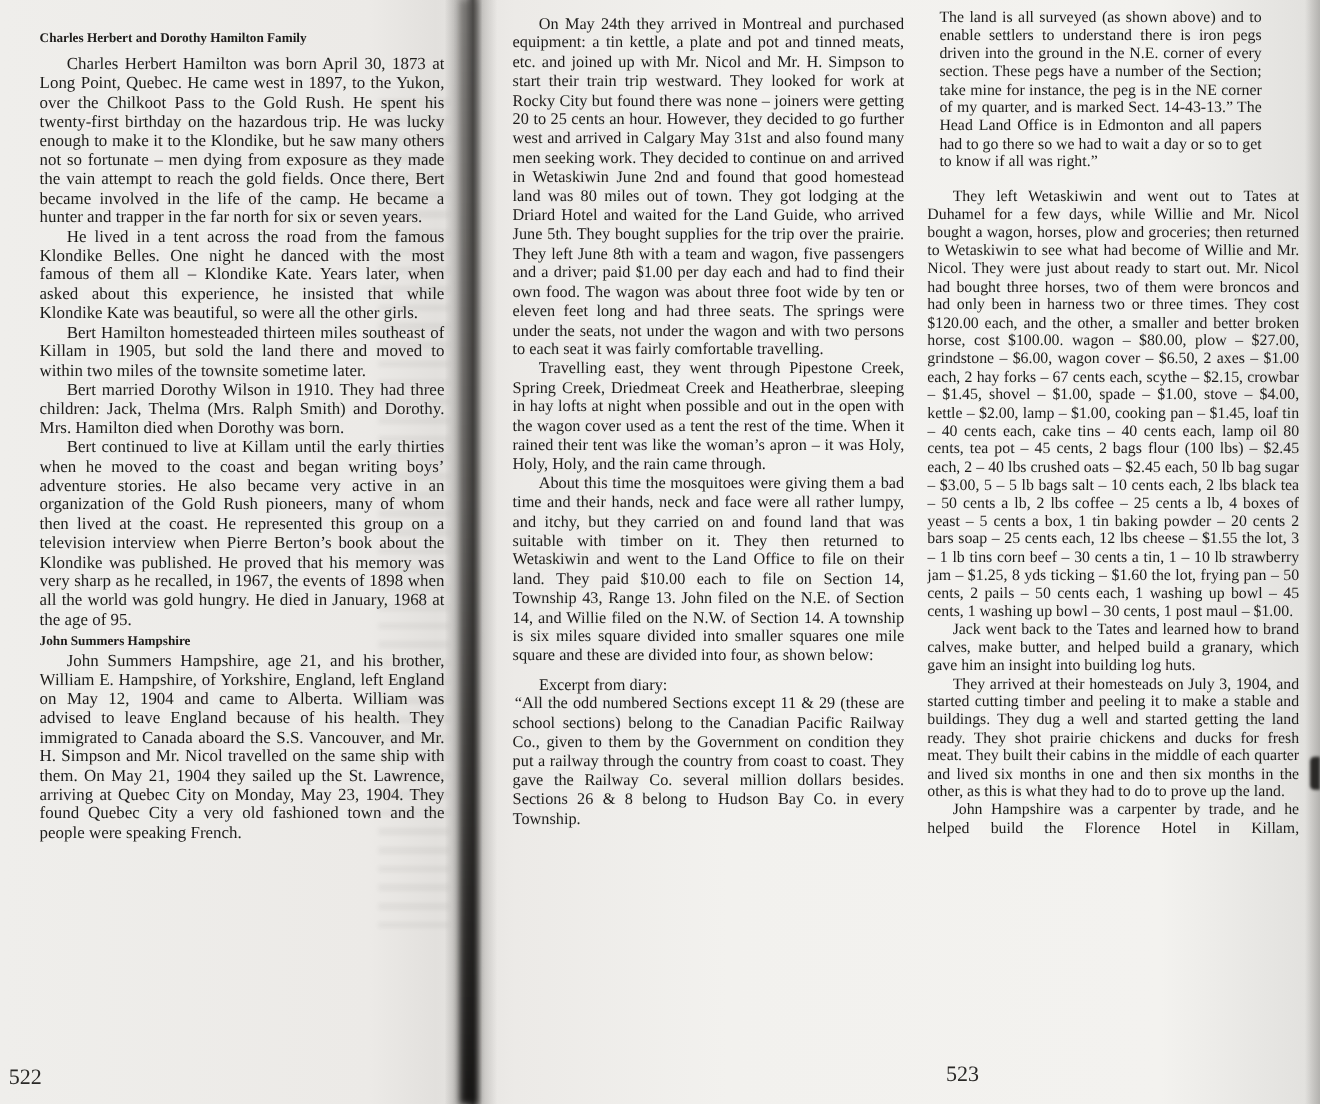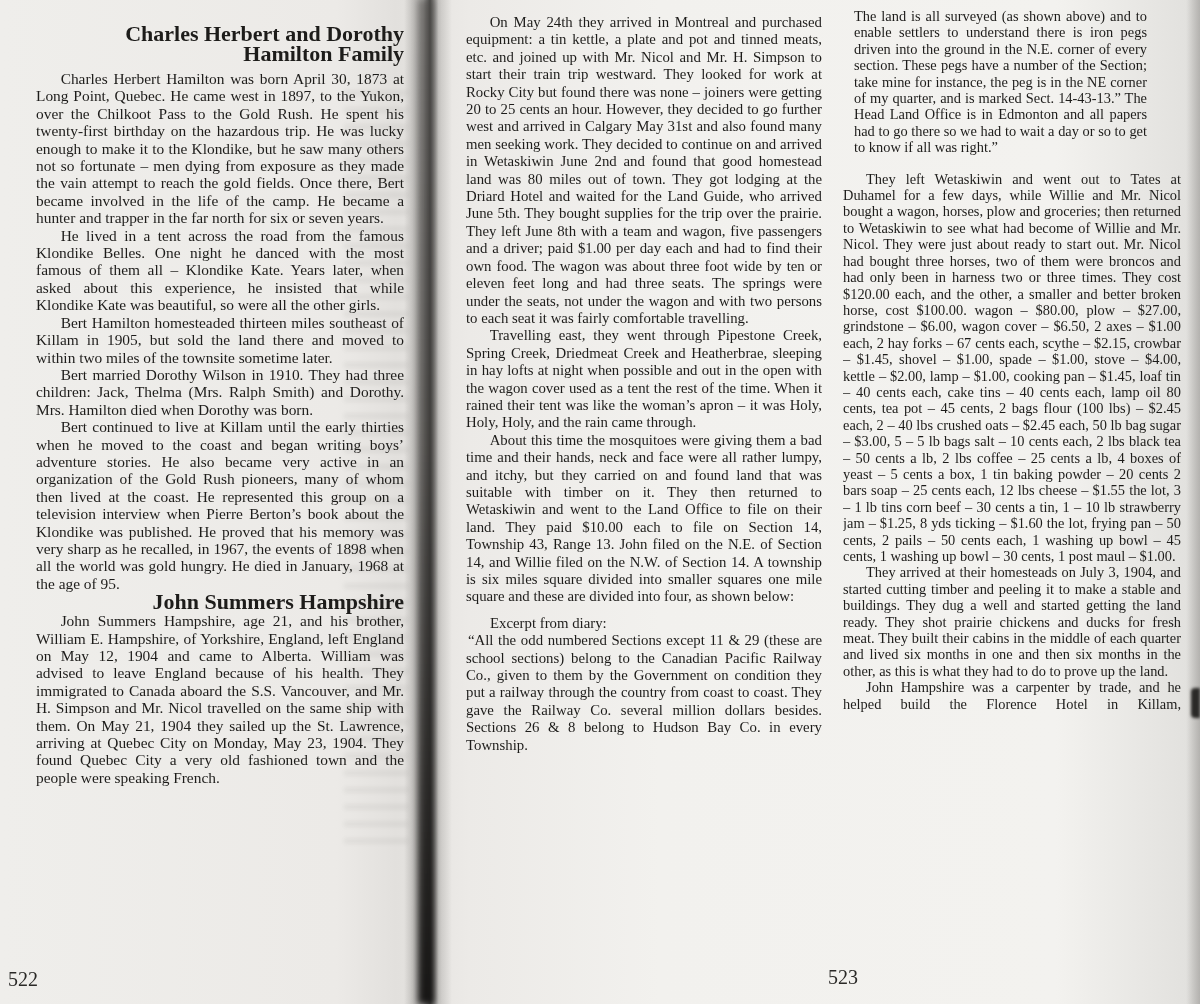--- a/index.html
+++ b/index.html
@@ -24,30 +24,30 @@
     background:linear-gradient(90deg,rgba(150,148,145,0),rgba(150,148,145,.55));
   }
   .smudge{position:absolute;right:0;top:688px;width:9px;height:30px;background:#2a2927;
     border-radius:4px 0 0 4px;filter:blur(1.5px);}
   .col{position:absolute;text-align:justify;overflow:hidden;}
   .col-1{left:36px;top:24px;width:368px;height:935px;font-size:15.4px;line-height:17.4px;}
   .col-2{left:466px;top:14px;width:356px;height:950px;font-size:14.8px;line-height:17.4px;}
   .col-3{left:843px;top:8px;width:338px;height:965px;font-size:14.4px;line-height:16.4px;}
   .para{margin:0;text-indent:1.6em;}
   .para.no-indent{text-indent:0;}
-  .heading{font-size:22px;line-height:20px;font-weight:bold;margin:0 0 6px 0;text-align:right;text-indent:0;}
+  .heading{font-size:12px;line-height:20px;font-weight:bold;margin:0 0 6px 0;text-align:left;text-indent:0;}
   .heading-2{margin-bottom:0;}
   .byline{font-size:15.5px;line-height:18px;font-weight:bold;margin:0 0 4px 0;text-align:left;text-indent:0;}
   .diary-label{margin-top:9px;text-indent:0;margin-left:24px;}
   .diary-quote{text-indent:2px;}
   .quote-cont{margin-left:11px;margin-right:34px;margin-bottom:15px;text-indent:0;}
   .stretch-last{text-align-last:justify;}
   .page-number{position:absolute;font-size:20px;color:#2a2927;}
   .pn-left{left:8px;top:968px;}
-  .pn-right{left:828px;top:966px;}
+  .pn-right{left:860px;top:966px;}
   
   .ghost{position:absolute;left:344px;top:90px;width:64px;height:760px;pointer-events:none;opacity:.10;
     background:repeating-linear-gradient(180deg,rgba(60,58,55,.55) 0 6px,rgba(60,58,55,0) 6px 17px);
     filter:blur(2px);}
 </style>
 </head>
 <body>
 
 <div class="scan">
 
@@ -71,20 +71,21 @@
     <p class="para">On May 24th they arrived in Montreal and purchased equipment: a tin kettle, a plate and pot and tinned meats, etc. and joined up with Mr. Nicol and Mr. H. Simpson to start their train trip westward. They looked for work at Rocky City but found there was none – joiners were getting 20 to 25 cents an hour. However, they decided to go further west and arrived in Calgary May 31st and also found many men seeking work. They decided to continue on and arrived in Wetaskiwin June 2nd and found that good homestead land was 80 miles out of town. They got lodging at the Driard Hotel and waited for the Land Guide, who arrived June 5th. They bought supplies for the trip over the prairie. They left June 8th with a team and wagon, five passengers and a driver; paid $1.00 per day each and had to find their own food. The wagon was about three foot wide by ten or eleven feet long and had three seats. The springs were under the seats, not under the wagon and with two persons to each seat it was fairly comfortable travelling.</p>
     <p class="para">Travelling east, they went through Pipestone Creek, Spring Creek, Driedmeat Creek and Heatherbrae, sleeping in hay lofts at night when possible and out in the open with the wagon cover used as a tent the rest of the time. When it rained their tent was like the woman’s apron – it was Holy, Holy, Holy, and the rain came through.</p>
     <p class="para">About this time the mosquitoes were giving them a bad time and their hands, neck and face were all rather lumpy, and itchy, but they carried on and found land that was suitable with timber on it. They then returned to Wetaskiwin and went to the Land Office to file on their land. They paid $10.00 each to file on Section 14, Township 43, Range 13. John filed on the N.E. of Section 14, and Willie filed on the N.W. of Section 14. A township is six miles square divided into smaller squares one mile square and these are divided into four, as shown below:</p>
     <p class="para no-indent diary-label">Excerpt from diary:</p>
     <p class="para diary-quote stretch-last">“All the odd numbered Sections except 11 &amp; 29 (these are school sections) belong to the Canadian Pacific Railway Co., given to them by the Government on condition they put a railway through the country from coast to coast. They gave the Railway Co. several million dollars besides. Sections 26 &amp; 8 belong to Hudson Bay Co. in every Township.</p>
   </div>
 
   <div class="col col-3">
     <p class="para quote-cont">The land is all surveyed (as shown above) and to enable settlers to understand there is iron pegs driven into the ground in the N.E. corner of every section. These pegs have a number of the Section; take mine for instance, the peg is in the NE corner of my quarter, and is marked Sect. 14-43-13.” The Head Land Office is in Edmonton and all papers had to go there so we had to wait a day or so to get to know if all was right.”</p>
     <p class="para">They left Wetaskiwin and went out to Tates at Duhamel for a few days, while Willie and Mr. Nicol bought a wagon, horses, plow and groceries; then returned to Wetaskiwin to see what had become of Willie and Mr. Nicol. They were just about ready to start out. Mr. Nicol had bought three horses, two of them were broncos and had only been in harness two or three times. They cost $120.00 each, and the other, a smaller and better broken horse, cost $100.00. wagon – $80.00, plow – $27.00, grindstone – $6.00, wagon cover – $6.50, 2 axes – $1.00 each, 2 hay forks – 67 cents each, scythe – $2.15, crowbar – $1.45, shovel – $1.00, spade – $1.00, stove – $4.00, kettle – $2.00, lamp – $1.00, cooking pan – $1.45, loaf tin – 40 cents each, cake tins – 40 cents each, lamp oil 80 cents, tea pot – 45 cents, 2 bags flour (100 lbs) – $2.45 each, 2 – 40 lbs crushed oats – $2.45 each, 50 lb bag sugar – $3.00, 5 – 5 lb bags salt – 10 cents each, 2 lbs black tea – 50 cents a lb, 2 lbs coffee – 25 cents a lb, 4 boxes of yeast – 5 cents a box, 1 tin baking powder – 20 cents 2 bars soap – 25 cents each, 12 lbs cheese – $1.55 the lot, 3 – 1 lb tins corn beef – 30 cents a tin, 1 – 10 lb strawberry jam – $1.25, 8 yds ticking – $1.60 the lot, frying pan – 50 cents, 2 pails – 50 cents each, 1 washing up bowl – 45 cents, 1 washing up bowl – 30 cents, 1 post maul – $1.00.</p>
+    <p class="para">Jack went back to the Tates and learned how to brand calves, make butter, and helped build a granary, which gave him an insight into building log huts.</p>
     <p class="para">They arrived at their homesteads on July 3, 1904, and started cutting timber and peeling it to make a stable and buildings. They dug a well and started getting the land ready. They shot prairie chickens and ducks for fresh meat. They built their cabins in the middle of each quarter and lived six months in one and then six months in the other, as this is what they had to do to prove up the land.</p>
     <p class="para stretch-last">John Hampshire was a carpenter by trade, and he helped build the Florence Hotel in Killam,</p>
   </div>
   <div class="page-number pn-right">523</div>
 
   <div class="edge-right"></div>
   <div class="smudge"></div>
 </div>
 
 </body></html>

